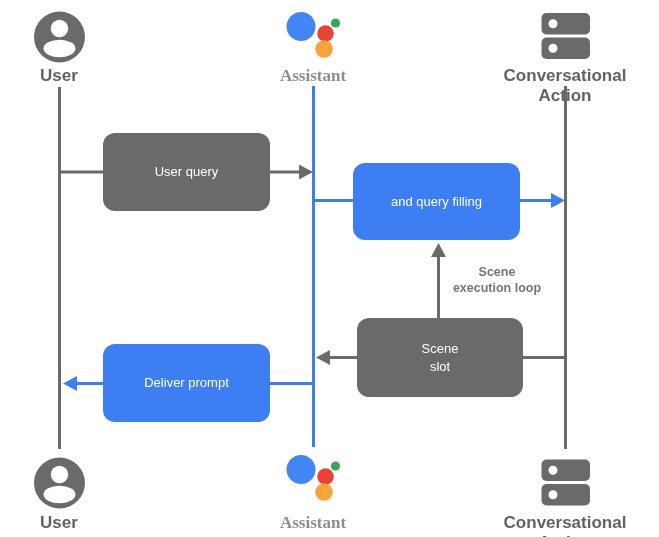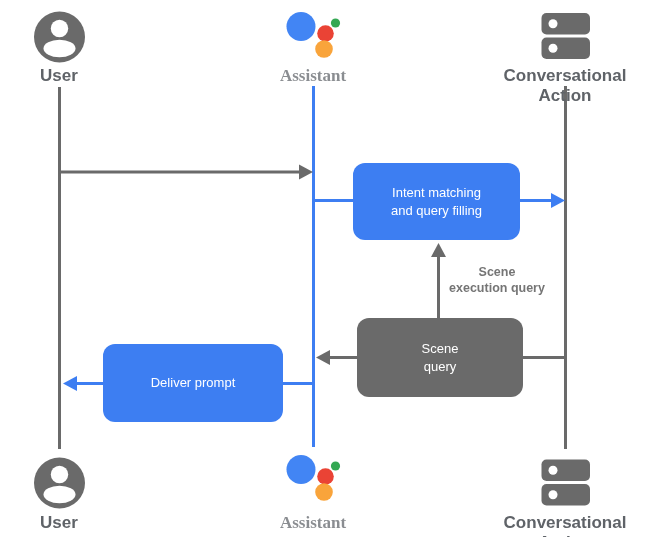--- a/index.html
+++ b/index.html
@@ -20,21 +20,21 @@
   .box{
     position:absolute;border-radius:12px;color:var(--box-text,#ffffff);
     display:flex;flex-direction:column;align-items:center;justify-content:center;
     font-size:13px;line-height:1.35;text-align:center;
   }
   .box.gray{background:var(--gray,#6a6a6a);}
   .box.blue{background:var(--blue,#3d7ef2);}
   #box-user-query{left:103px;top:133px;width:167px;height:78px;}
   #box-intent{left:353px;top:163px;width:167px;height:77px;}
   #box-scene-logic{left:357px;top:318px;width:166px;height:79px;}
-  #box-deliver{left:103px;top:344px;width:180px;height:78px;}
+  #box-deliver{left:103px;top:344px;width:167px;height:78px;}
   .box span{display:block;}
 
   
   .actor-label{
     position:absolute;text-align:center;font-weight:bold;font-size:17px;
     color:var(--label-dark,#5f6368);
   }
   .actor-label.light{color:var(--label-light,#8a8d91);font-family:Liberation Serif, serif;}
   #lbl-user-top{left:9px;top:66px;width:100px;}
   #lbl-assistant-top{left:263px;top:66px;width:100px;}
@@ -122,33 +122,35 @@
     </g>
   </svg>
 
   <div class="actor-label" id="lbl-user-top">User</div>
   <div class="actor-label light" id="lbl-assistant-top">Assistant</div>
   <div class="actor-label" id="lbl-action-top">Conversational Action</div>
   <div class="actor-label" id="lbl-user-bottom">User</div>
   <div class="actor-label light" id="lbl-assistant-bottom">Assistant</div>
   <div class="actor-label" id="lbl-action-bottom">Conversational Action</div>
 
+  <div class="box gray" id="box-user-query">
+    <span>User query</span>
+  </div>
 
   <div class="box blue" id="box-intent">
-    <span>Intent matching</span>
     <span>and query filling</span>
   </div>
 
   <div class="box gray" id="box-scene-logic">
     <span>Scene</span>
-    <span>query</span>
+    <span>slot</span>
   </div>
 
   <div class="box blue" id="box-deliver">
     <span>Deliver prompt</span>
   </div>
 
   <div class="loop-label">
     <span>Scene</span>
-    <span>execution query</span>
+    <span>execution loop</span>
   </div>
 
 </div>
 
 </body></html>

